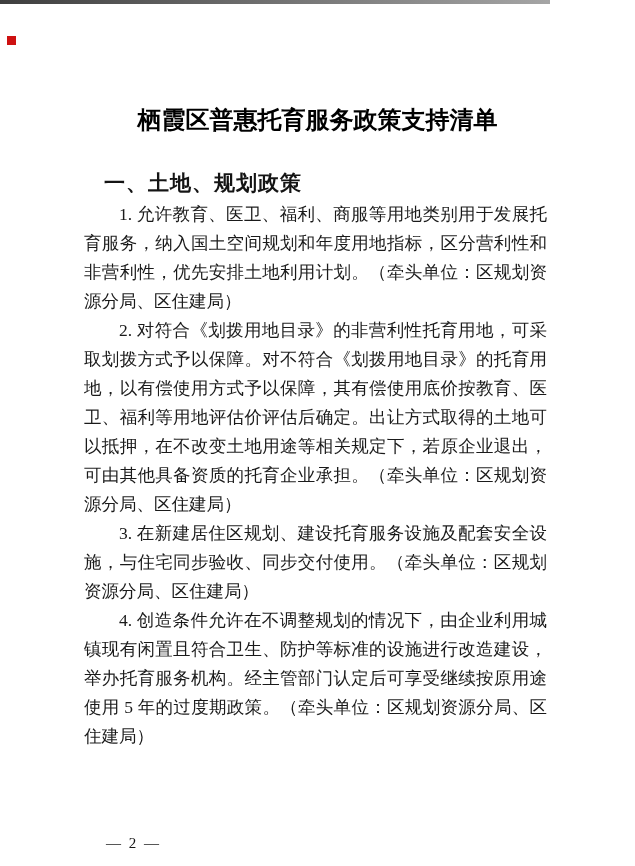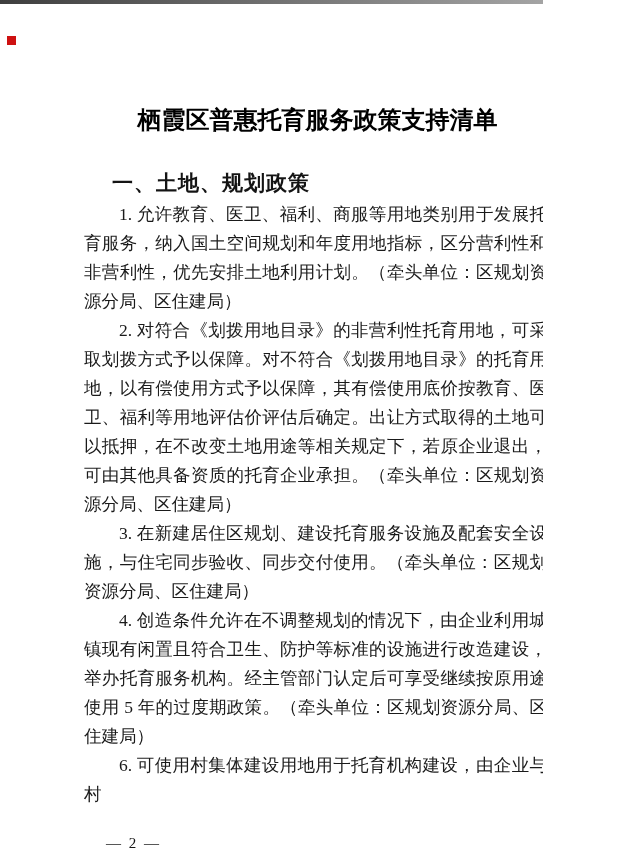--- a/index.html
+++ b/index.html
@@ -7,20 +7,21 @@
     padding: 0;
     background: #ffffff;
   }
   .page {
     position: relative;
     width: 543px;
     height: 866px;
     background: #ffffff;
     overflow: hidden;
     font-family: "Liberation Serif", serif;
+    padding-left: 7px;
   }
   .top-strip {
     position: absolute;
     top: 0;
     left: 0;
     width: 635px;
     height: 4px;
     background: linear-gradient(to right, #3e3e3e, #b5b5b5);
   }
   .red-marker {
@@ -40,21 +41,21 @@
     text-align: center;
     font-size: 24px;
     line-height: 36px;
     font-weight: bold;
     color: #000000;
     font-family: "Liberation Serif", serif;
   }
   .section-heading {
     position: absolute;
     top: 169px;
-    left: 112px;
+    left: 104px;
     margin: 0;
     font-size: 21px;
     line-height: 27px;
     font-weight: bold;
     color: #141414;
     letter-spacing: 1px;
     font-family: "Liberation Sans", sans-serif;
   }
   .body-text {
     position: absolute;
@@ -92,17 +93,16 @@
 
   <h1 class="doc-title">栖霞区普惠托育服务政策支持清单</h1>
 
   <h2 class="section-heading">一、土地、规划政策</h2>
 
   <div class="body-text">
     <p>1. 允许教育、医卫、福利、商服等用地类别用于发展托育服务，纳入国土空间规划和年度用地指标，区分营利性和非营利性，优先安排土地利用计划。（牵头单位：区规划资源分局、区住建局）</p>
     <p>2. 对符合《划拨用地目录》的非营利性托育用地，可采取划拨方式予以保障。对不符合《划拨用地目录》的托育用地，以有偿使用方式予以保障，其有偿使用底价按教育、医卫、福利等用地评估价评估后确定。出让方式取得的土地可以抵押，在不改变土地用途等相关规定下，若原企业退出，可由其他具备资质的托育企业承担。（牵头单位：区规划资源分局、区住建局）</p>
     <p>3. 在新建居住区规划、建设托育服务设施及配套安全设施，与住宅同步验收、同步交付使用。（牵头单位：区规划资源分局、区住建局）</p>
     <p>4. 创造条件允许在不调整规划的情况下，由企业利用城镇现有闲置且符合卫生、防护等标准的设施进行改造建设，举办托育服务机构。经主管部门认定后可享受继续按原用途使用 5 年的过度期政策。（牵头单位：区规划资源分局、区住建局）</p>
-    <p>6. 可使用村集体建设用地用于托育机构建设，由企业与村</p>
   </div>
 
   <div class="page-number">— 2 —</div>
 </div>
 
 </body></html>

